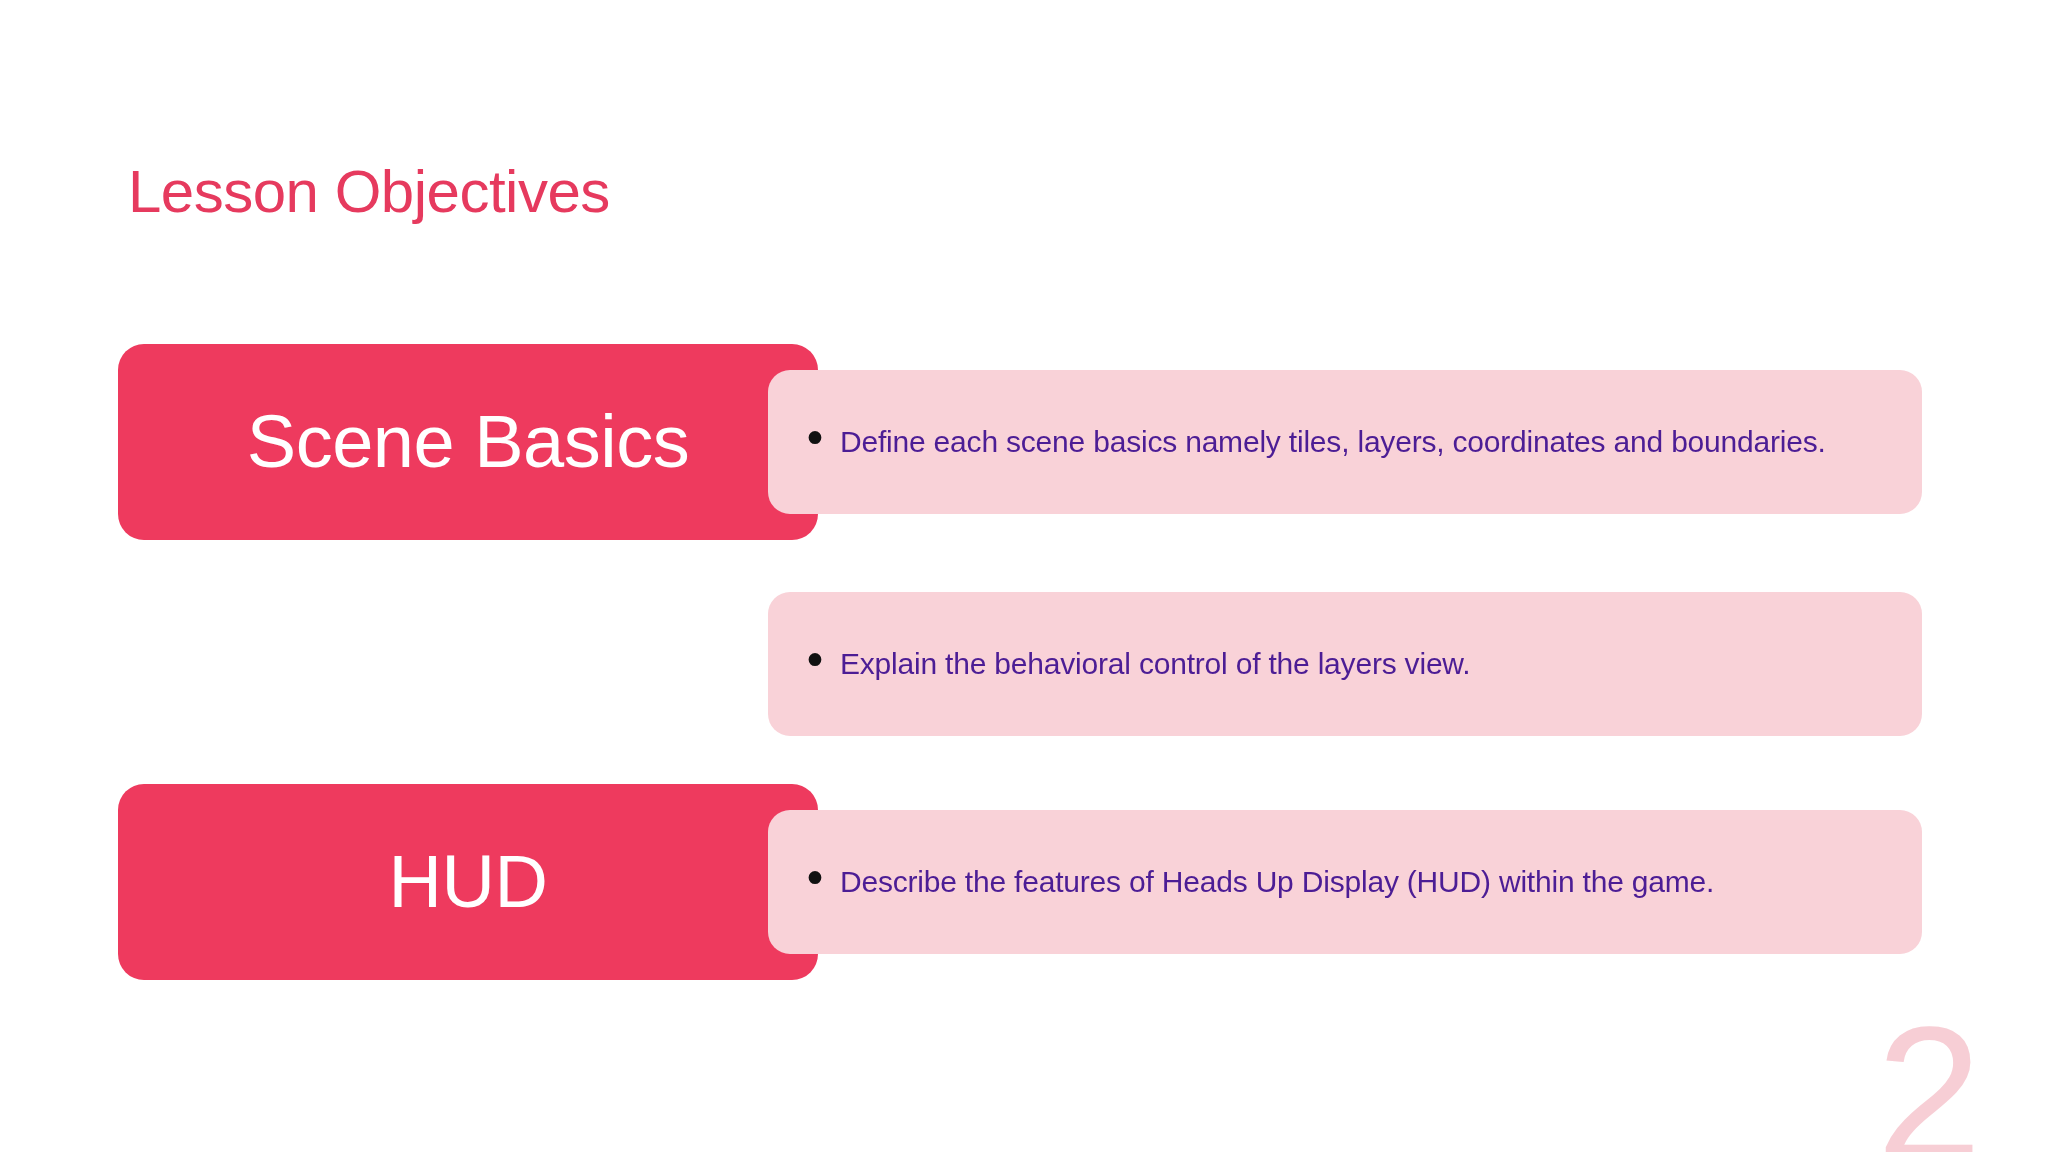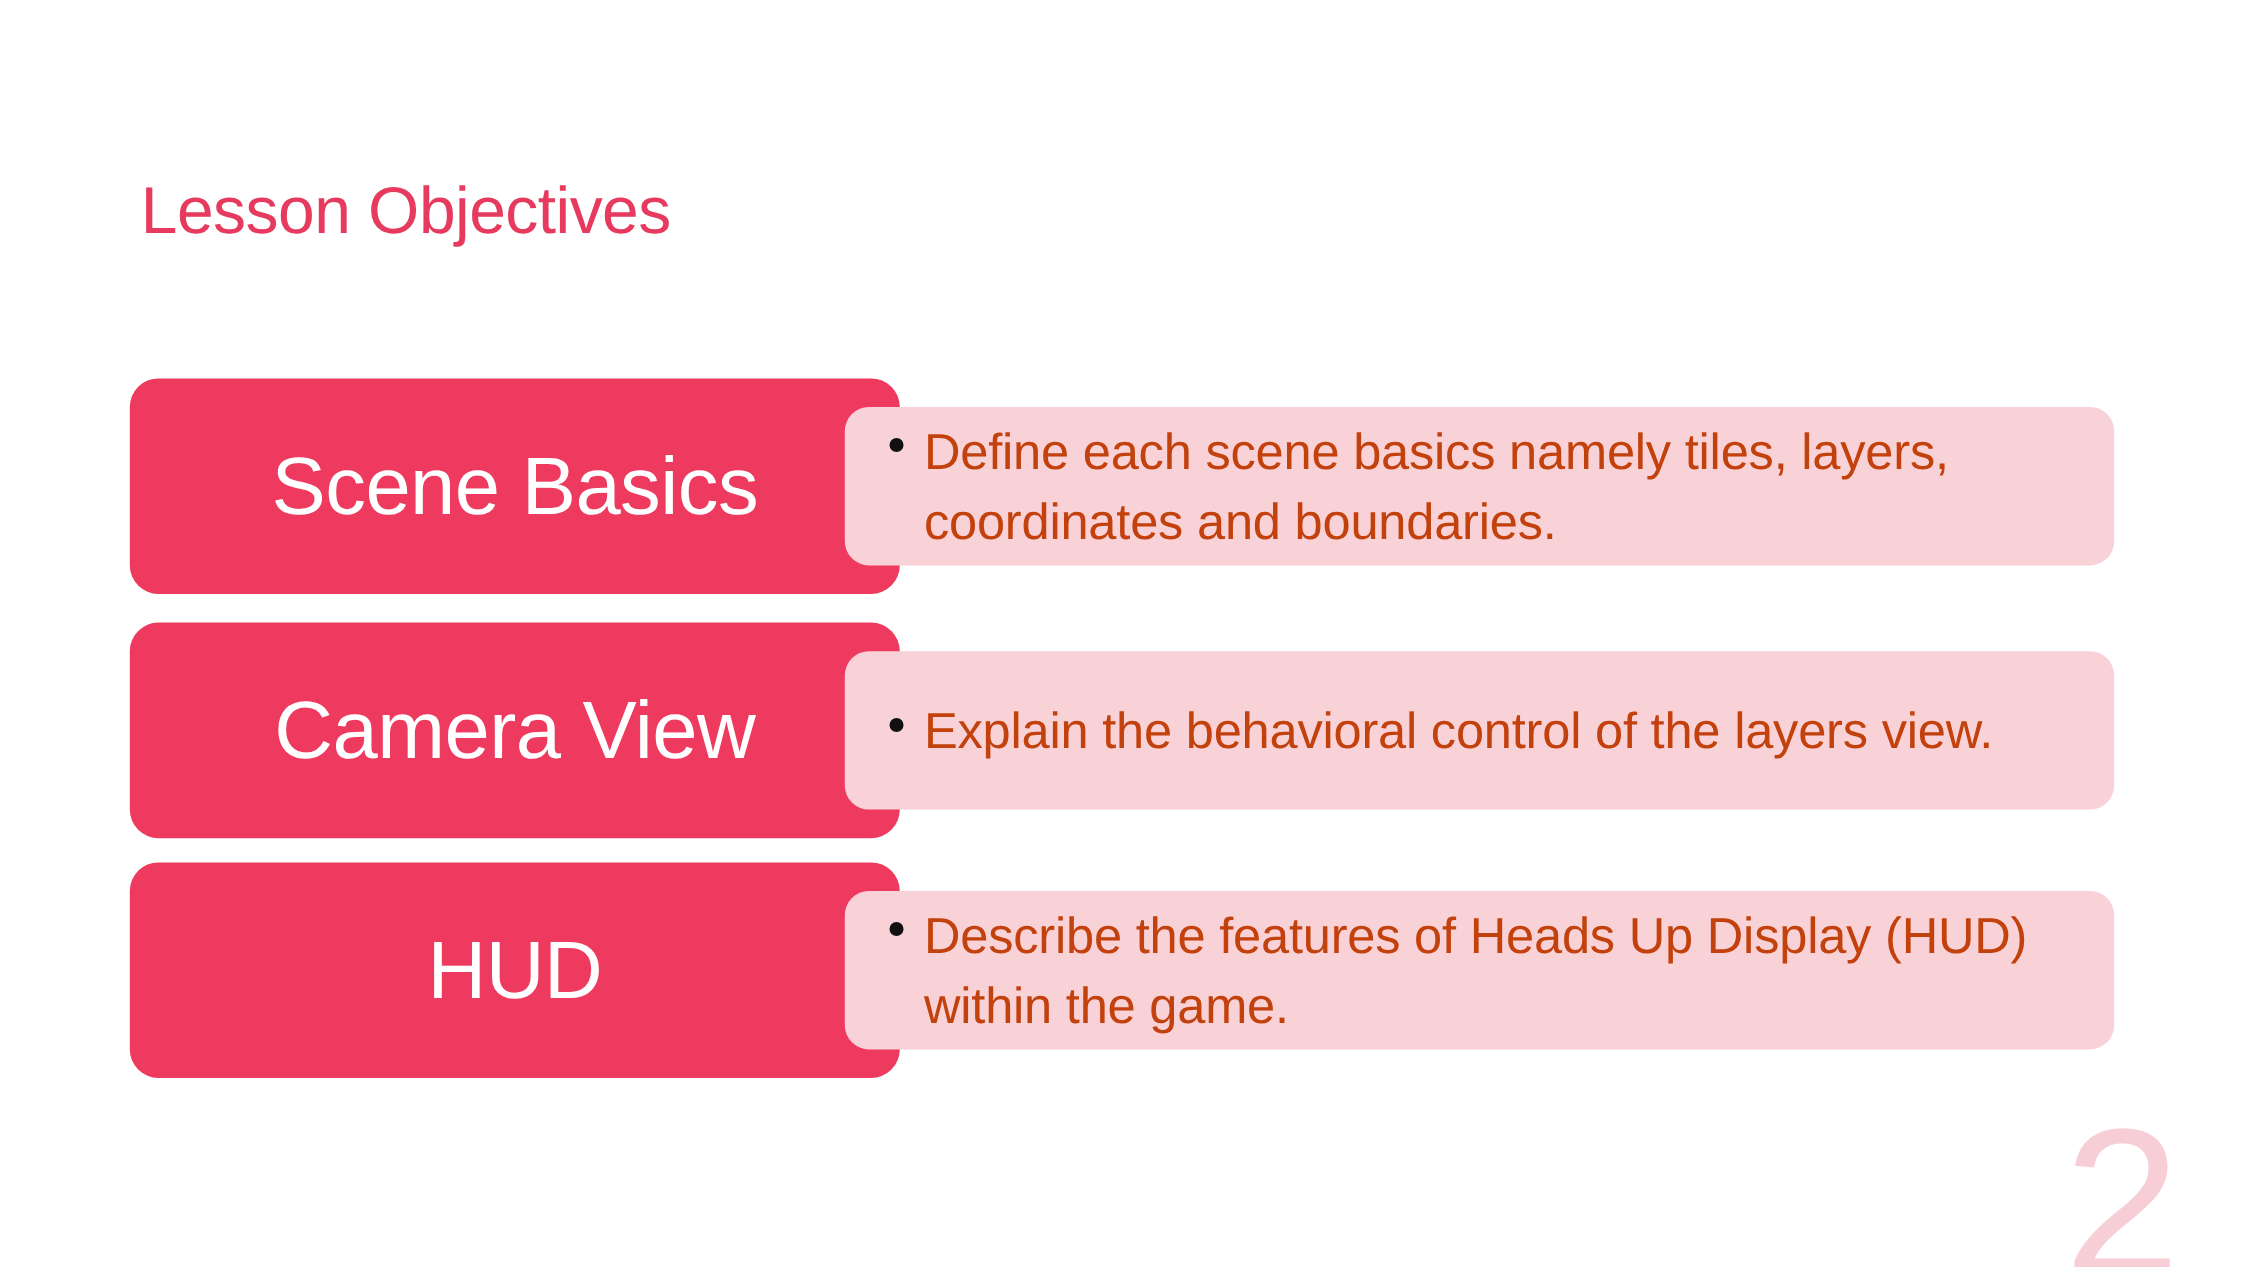--- a/index.html
+++ b/index.html
@@ -109,24 +109,24 @@
     flex: 0 0 auto;
     font-size: 44px;
     line-height: 62px;
     color: #111111;
     margin-right: 12px;
     margin-top: -2px;
   }
   .bullet-text {
     flex: 1 1 auto;
     font-family: "Liberation Sans", "DejaVu Sans", sans-serif;
-    font-size: 46px;
+    font-size: 30px;
     line-height: 64px;
     font-weight: 400;
-    color: #c2410c;
+    color: #4c1d95;
     letter-spacing: -0.2px;
   }
 
   
   .slide-number {
     position: absolute;
     right: 66px;
     bottom: -36px;
     font-family: "Liberation Sans", "DejaVu Sans", sans-serif;
     font-size: 190px;
@@ -150,23 +150,20 @@
       </div>
       <div class="row-body">
         <div class="bullet-line">
           <span class="bullet-dot">•</span>
           <span class="bullet-text">Define each scene basics namely tiles, layers, coordinates and boundaries.</span>
         </div>
       </div>
     </div>
 
     <div class="row row-1">
-      <div class="row-label">
-        <span class="row-label-text">Camera View</span>
-      </div>
       <div class="row-body">
         <div class="bullet-line">
           <span class="bullet-dot">•</span>
           <span class="bullet-text">Explain the behavioral control of the layers view.</span>
         </div>
       </div>
     </div>
 
     <div class="row row-2">
       <div class="row-label">

